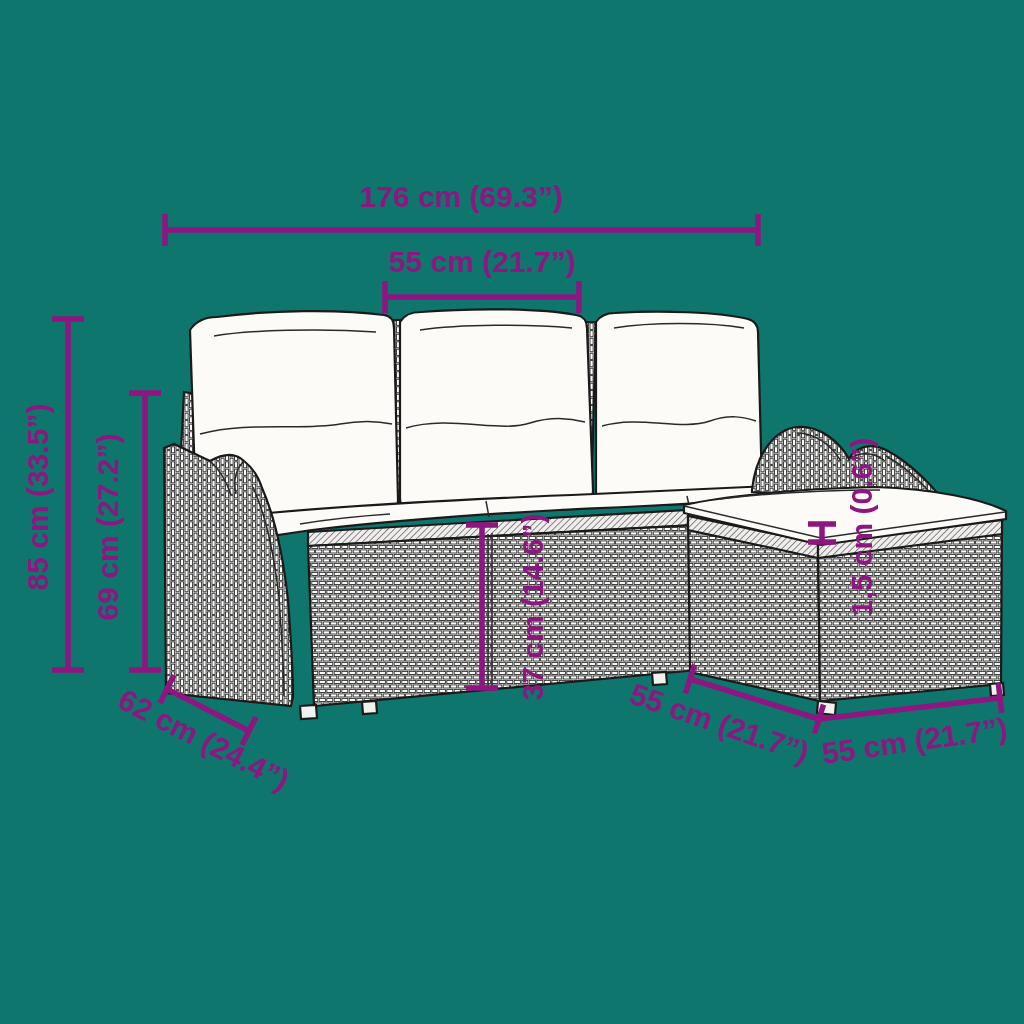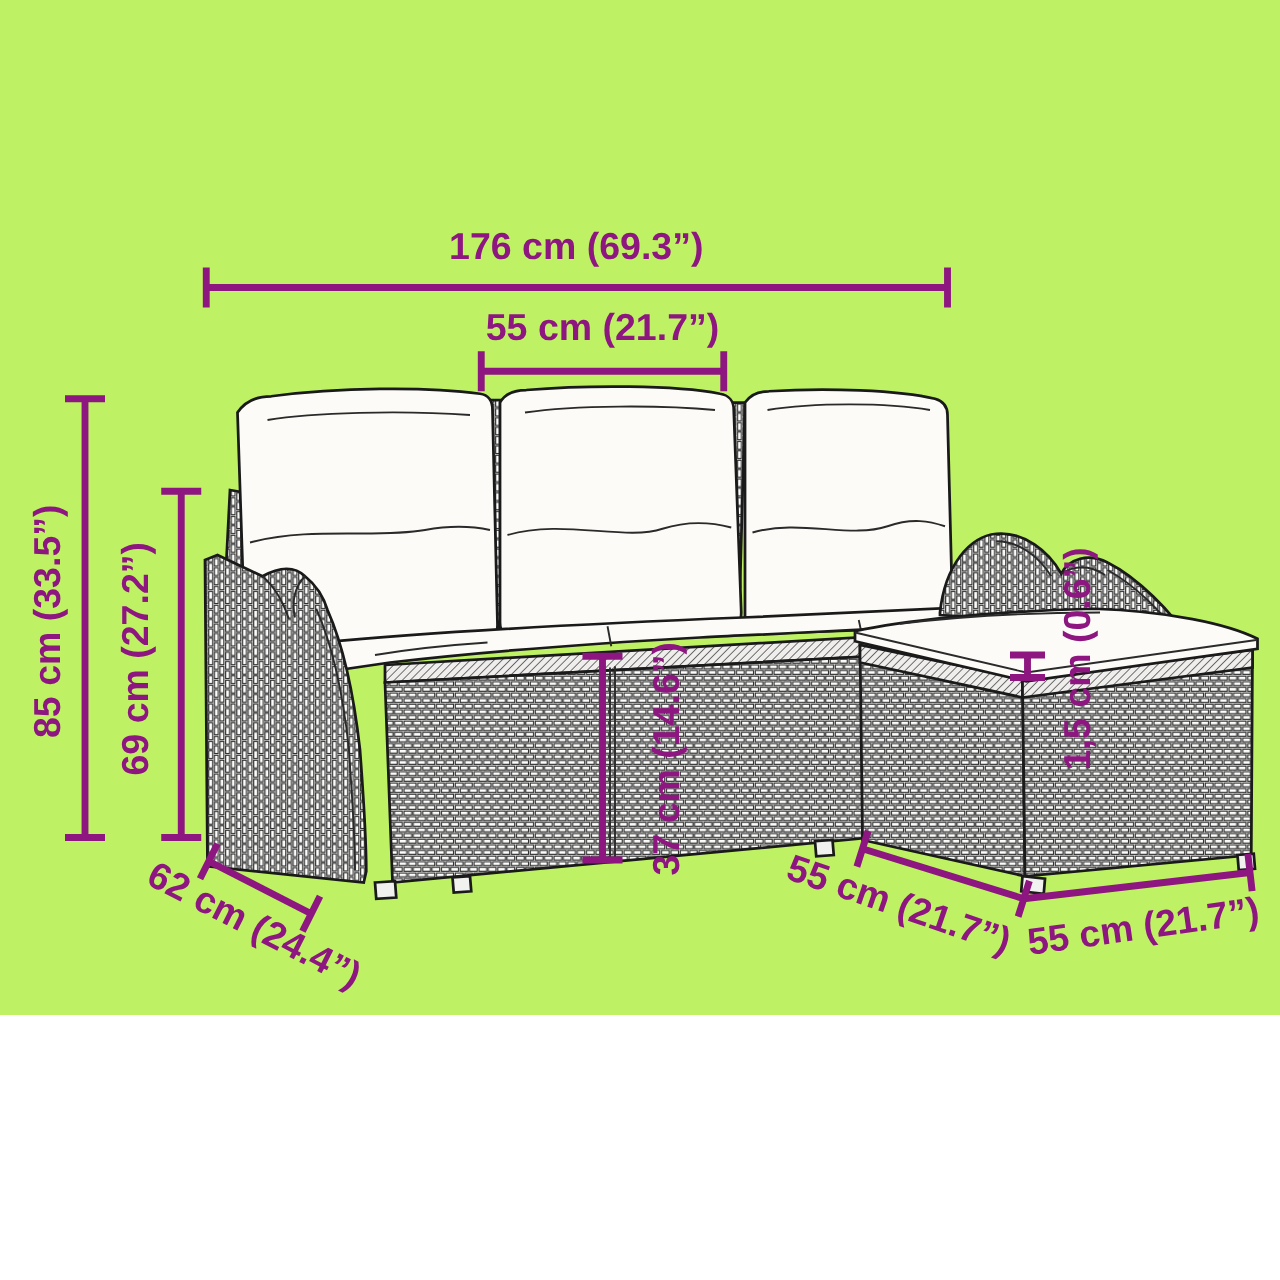--- a/index.html
+++ b/index.html
@@ -1,16 +1,16 @@
 <!DOCTYPE html>
 <html><head>
 <meta charset="utf-8">
 <style>
   html,body{margin:0;padding:0;background:#ffffff;}
-  .stage{position:relative;width:1024px;height:812px;background:#bef264;overflow:hidden;
+  .stage{position:relative;width:1024px;height:1024px;background:#0f766e;overflow:hidden;
          font-family:"Liberation Sans", sans-serif;}
   svg{display:block;width:1024px;height:1024px;}
   .dim-line{stroke:#8E1680;stroke-width:5.5;fill:none;}
   .dim-text{fill:#8E1680;font-family:"Liberation Sans","DejaVu Sans",sans-serif;
             font-weight:bold;font-size:30px;}
   .outline{stroke:#1a1a1a;stroke-width:2.2;}
   .thin{stroke:#2a2a2a;stroke-width:1.5;fill:none;}
   .cushion{fill:#fcfbf7;}
 </style>
 </head>

